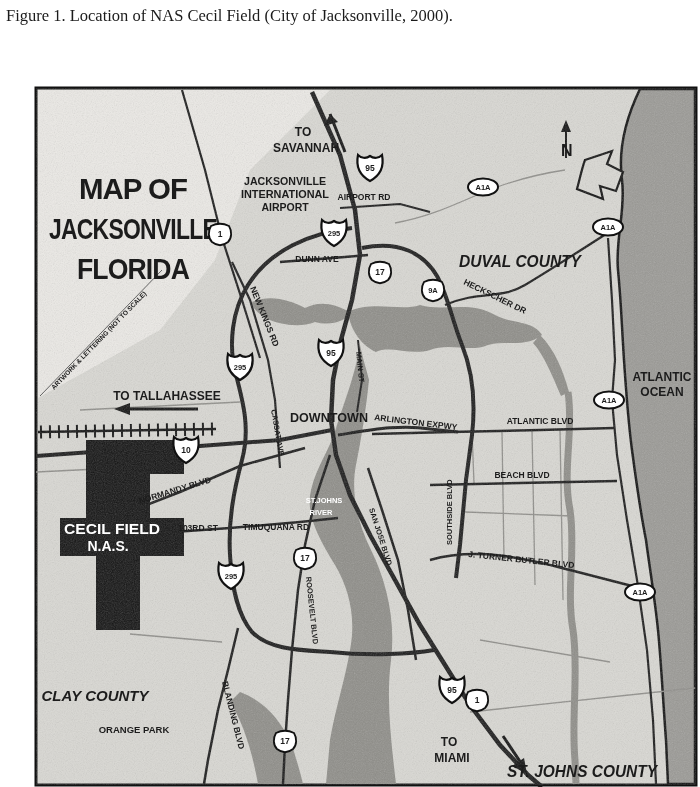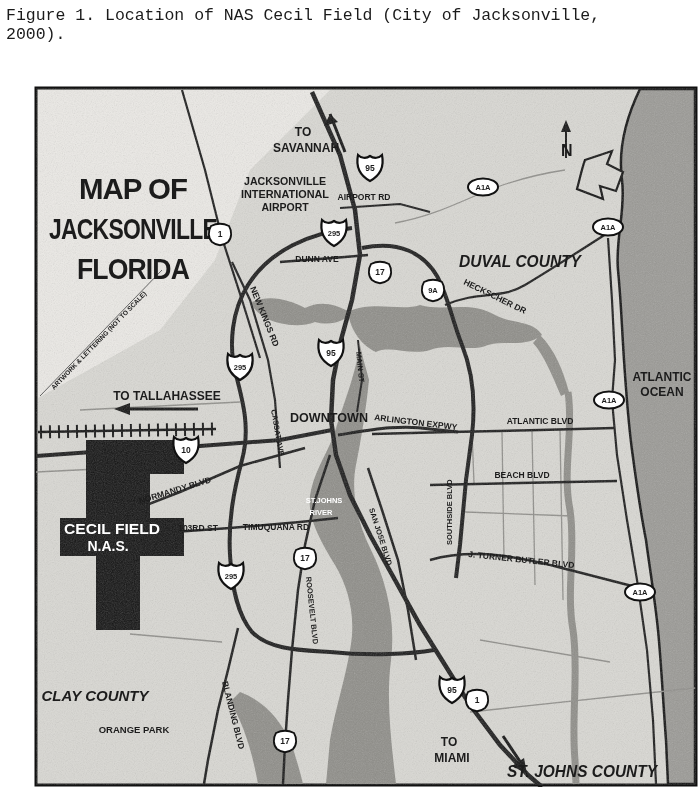--- a/index.html
+++ b/index.html
@@ -1,19 +1,19 @@
 <!DOCTYPE html>
 <html><head>
 <meta charset="utf-8">
 <style>
   html,body{margin:0;padding:0;background:#ffffff;}
   body{width:700px;height:787px;position:relative;overflow:hidden;
        font-family:"Liberation Sans",sans-serif;}
   .caption{position:absolute;left:6px;top:6px;width:660px;
-           font-family:Liberation Mono, monospace;font-size:16.5px;color:#1b1b1b;}
+           font-family:Liberation Serif, serif;font-size:16.5px;color:#1b1b1b;}
   svg{position:absolute;left:0;top:0;}
   text{fill:#1c1c1c;font-family:"Liberation Sans",sans-serif;}
   .ttl{font-weight:700;font-size:30px;letter-spacing:-1px;}
   .county{font-weight:700;font-style:italic;font-size:17px;}
   .county-sm{font-weight:700;font-style:italic;font-size:15px;}
   .big{font-weight:700;font-size:12px;}
   .med{font-weight:700;font-size:10.5px;}
   .rd{font-weight:700;font-size:8.5px;}
   .rd-sm{font-weight:700;font-size:7.5px;}
   .wh{fill:#ffffff;}

